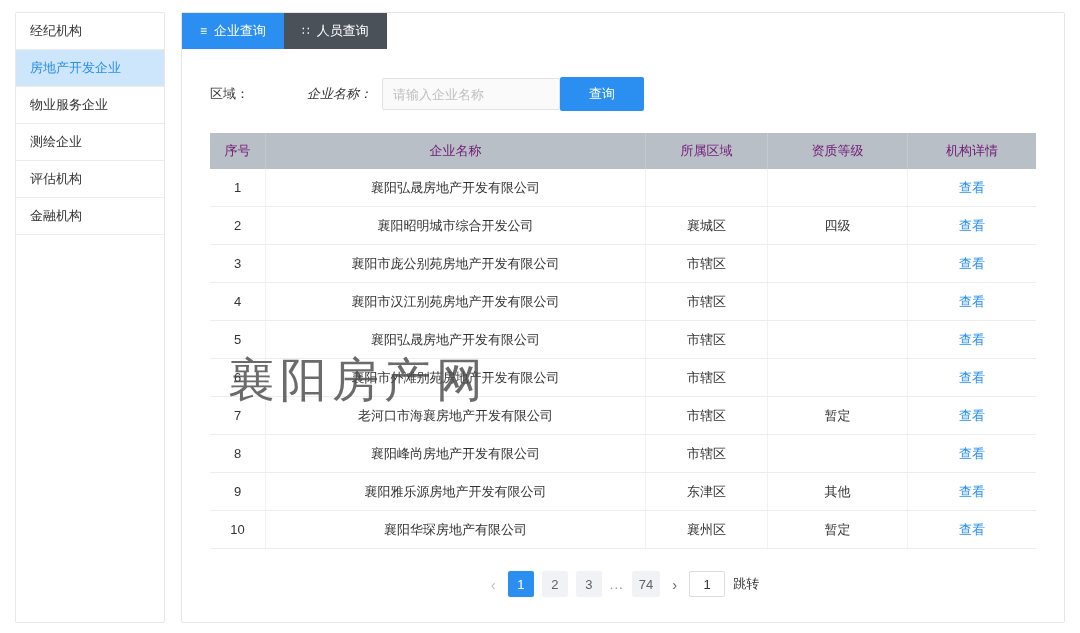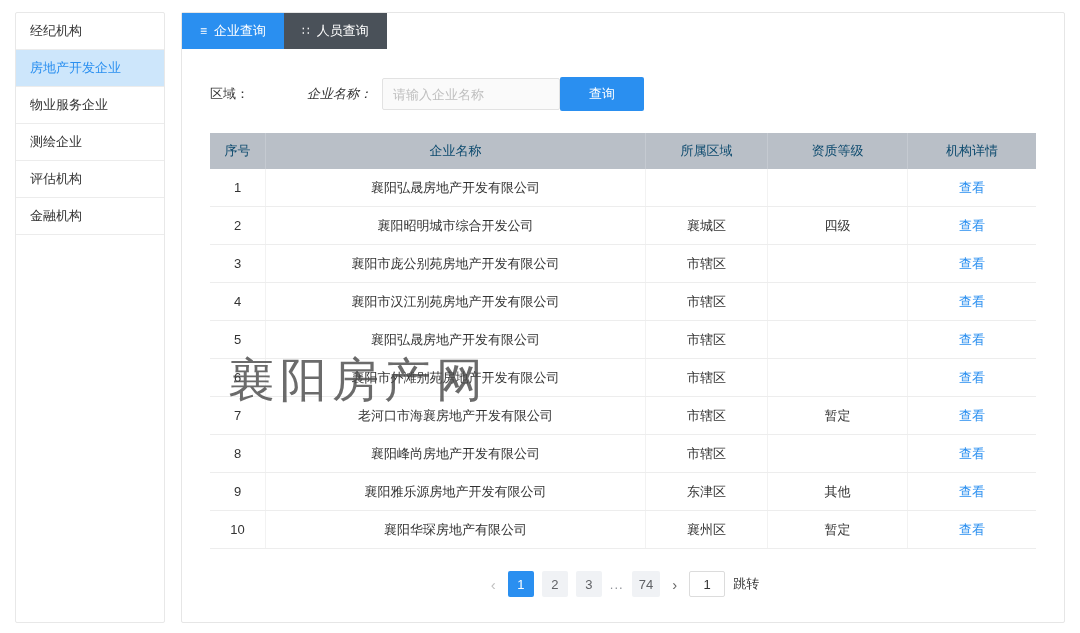--- a/index.html
+++ b/index.html
@@ -50,21 +50,21 @@
   .query-btn {
     width:84px; height:34px; background:#2a8ff0; color:#fff;
     border:none; border-radius:2px; font-size:13px; cursor:pointer;
     font-family:"Liberation Sans", sans-serif;
   }
 
   
   .grid-row { display:grid; grid-template-columns:56px 1fr 122px 140px 128px; }
   .thead { background:#b9bfc7; height:36px; }
   .thead .cell {
-    color:#0c4a6e; font-size:13px; border-right:1px solid rgba(255,255,255,0.18);
+    color:#701a75; font-size:13px; border-right:1px solid rgba(255,255,255,0.18);
   }
   .thead .cell:last-child { border-right:none; }
   .cell {
     display:flex; align-items:center; justify-content:center;
     height:100%; font-size:13px; color:#333; overflow:hidden; white-space:nowrap;
   }
   .tbody-row { height:38px; border-bottom:1px solid #ededed; }
   .tbody-row .cell { border-right:1px solid #f2f2f2; }
   .tbody-row .cell:last-child { border-right:none; }
   .view-link { color:#2a8ff0; text-decoration:none; font-size:13px; cursor:pointer; }

